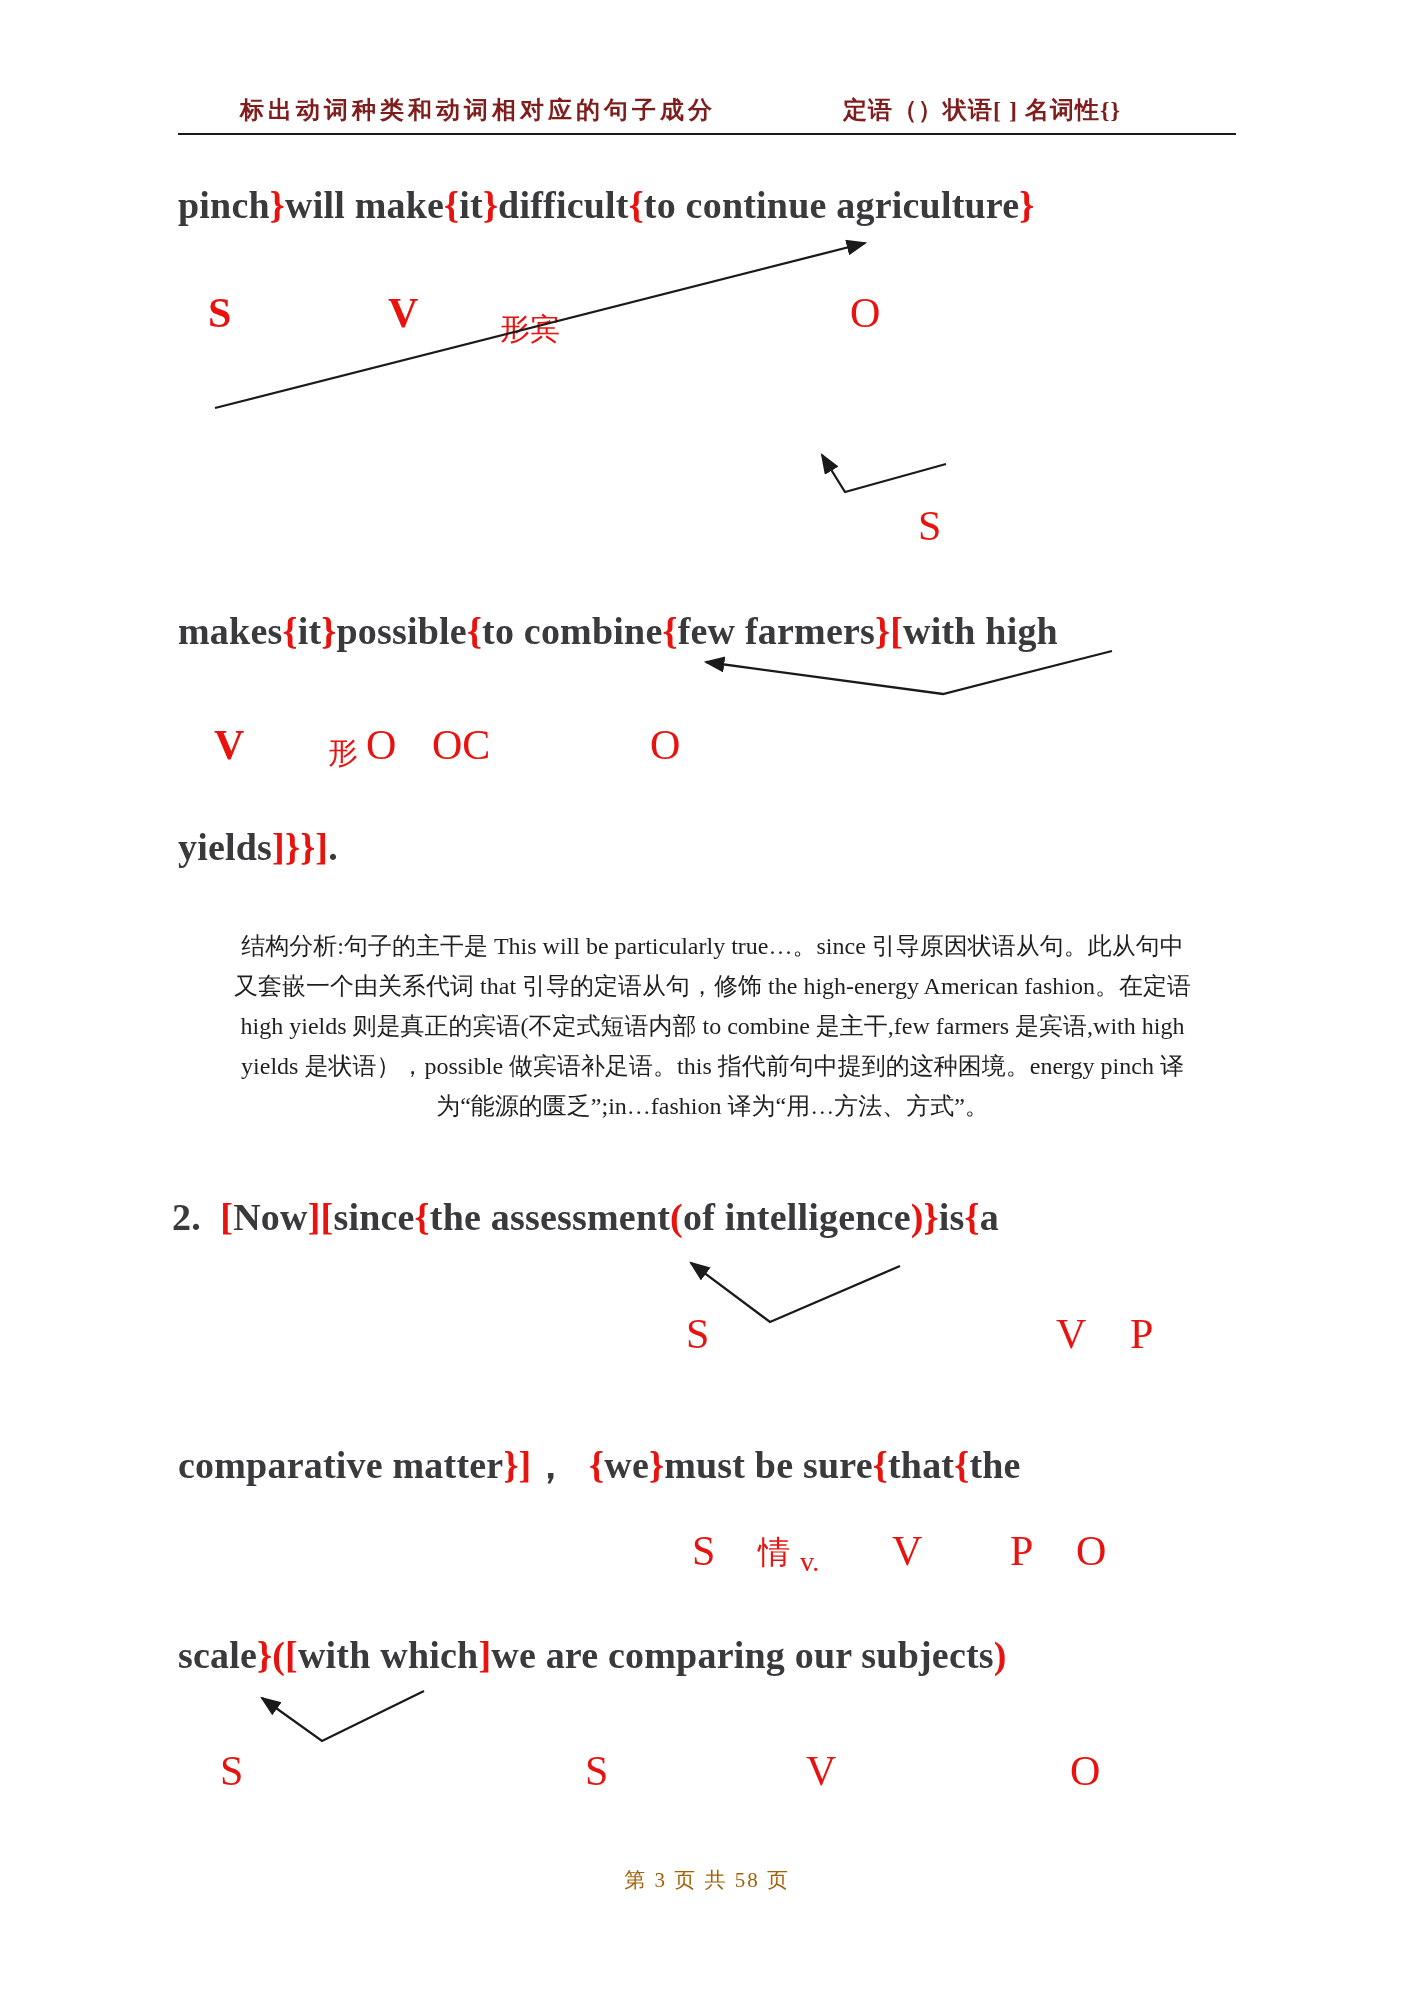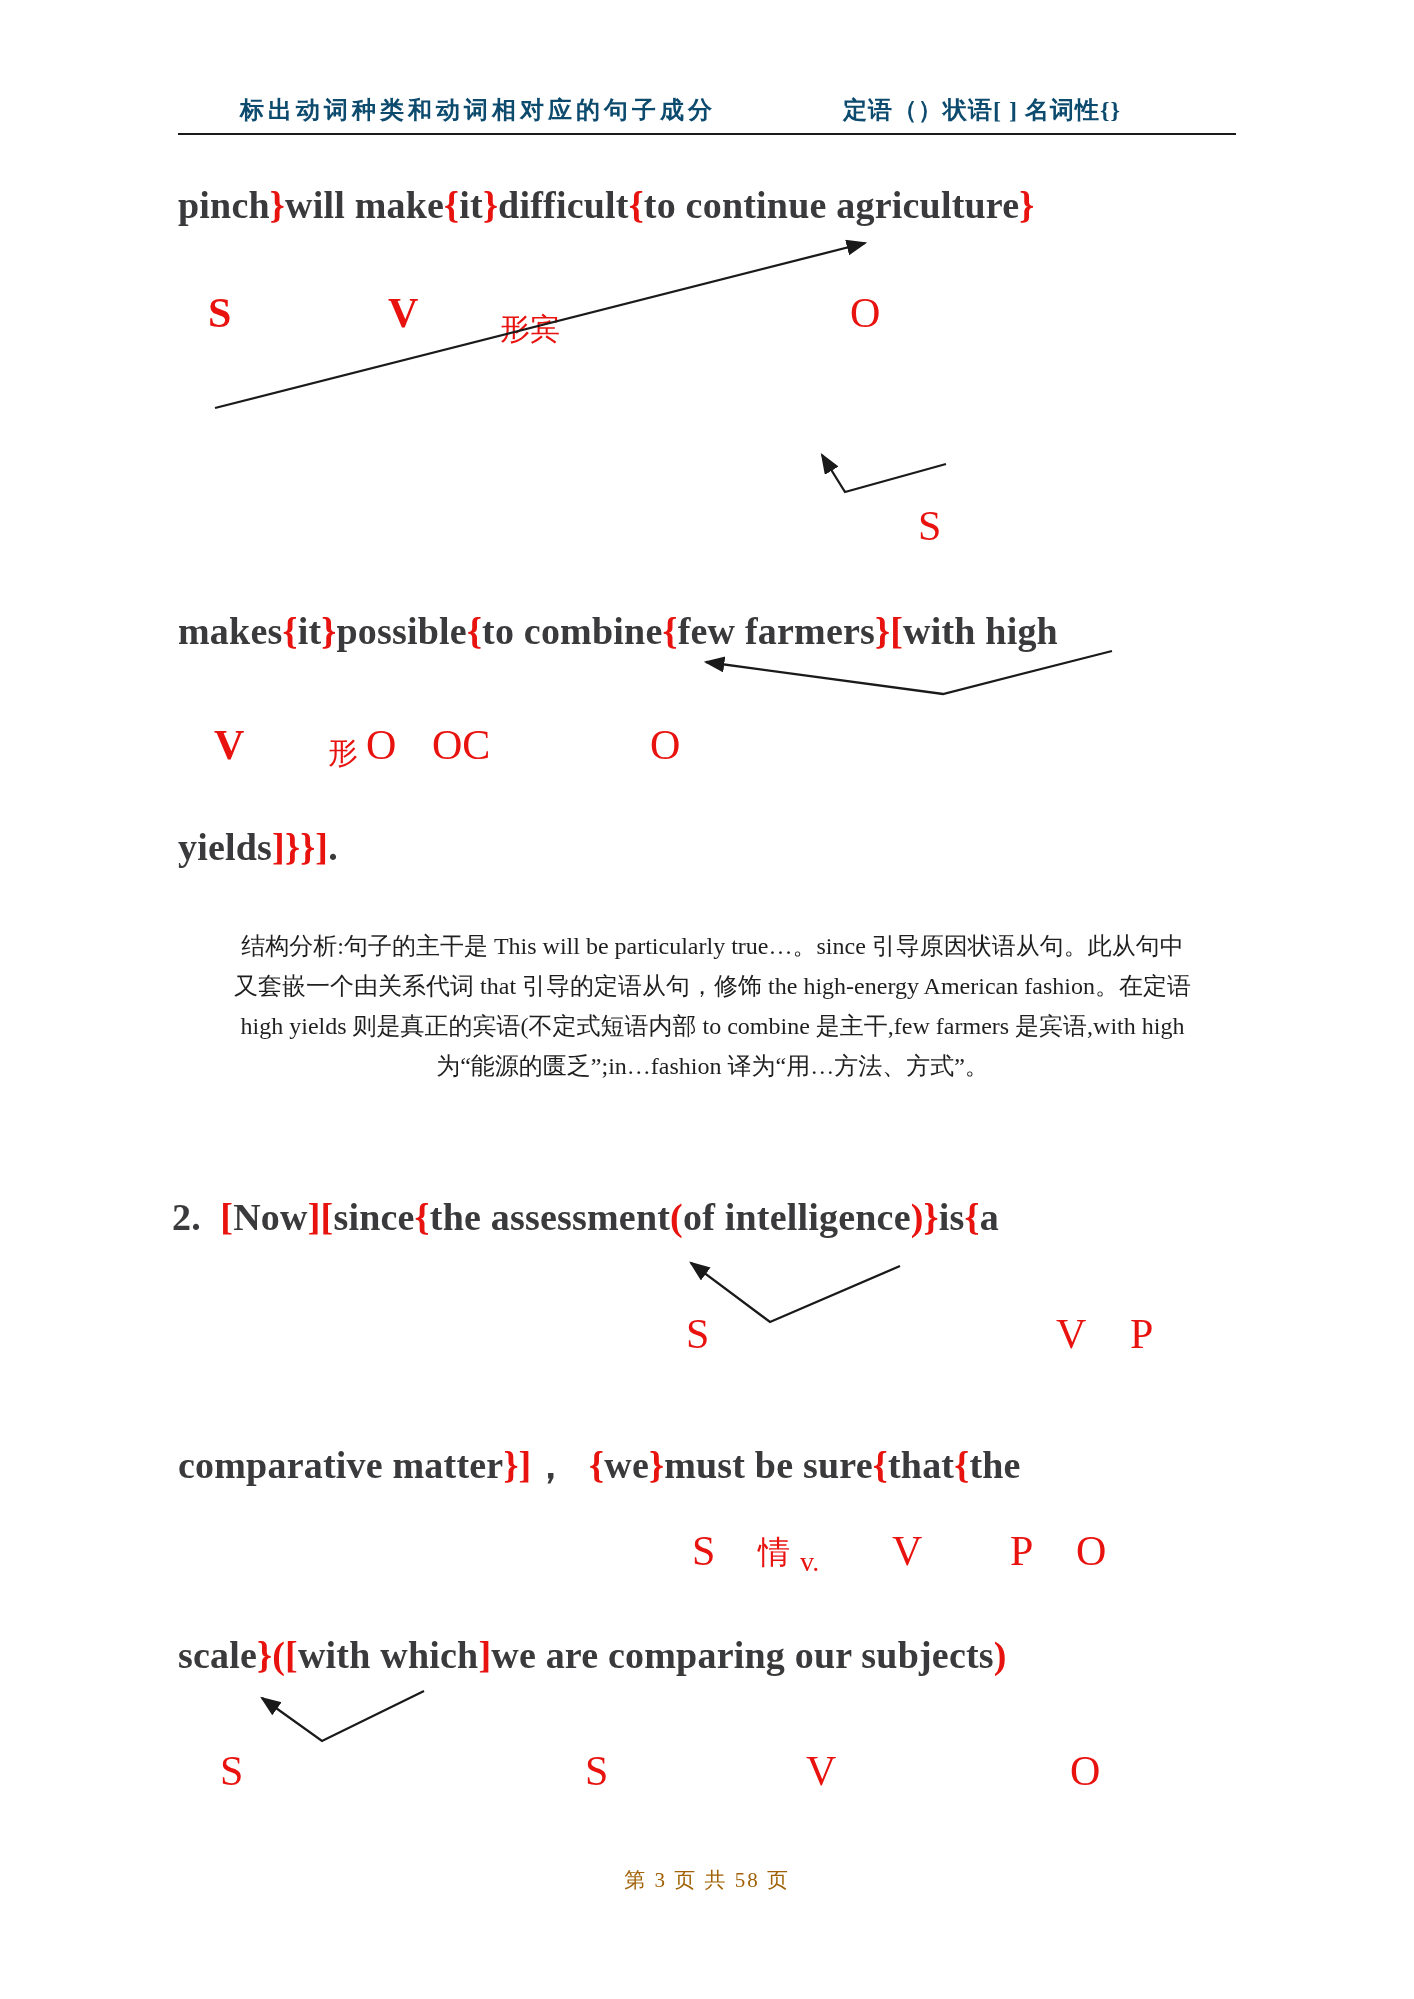--- a/index.html
+++ b/index.html
@@ -9,21 +9,21 @@
     height:1999px;
     background:#ffffff;
     overflow:hidden;
     font-family:"Liberation Serif","DejaVu Serif",serif;
     --red:#e8120e;
     --ink:#3a3a3c;
     --text:#1f1f1f;
     --rule:#1a1a1a;
   }
   
-  .hdr{position:absolute;top:94px;font-size:24px;font-weight:700;color:#0c4a6e;white-space:pre;}
+  .hdr{position:absolute;top:94px;font-size:24px;font-weight:700;color:#7f1d1d;white-space:pre;}
   .hdr-left{left:240px;letter-spacing:4px;}
   .hdr-right{left:843px;letter-spacing:1px;}
   .hdr-rule{position:absolute;left:178px;top:133px;width:1058px;height:2px;background:var(--rule);}
   
   .bigline{
     position:absolute;left:178px;
     font-size:38px;font-weight:700;line-height:1;
     color:var(--ink);white-space:pre;letter-spacing:0.2px;
   }
   .bigline .red{color:var(--red);}
@@ -68,20 +68,21 @@
   <span class="lbl" style="left:366px;top:724px;">O</span>
   <span class="lbl" style="left:432px;top:724px;">OC</span>
   <span class="lbl" style="left:650px;top:724px;">O</span>
 
   <div class="bigline" style="top:828px;"><span class="ink">yields</span><span class="red">]}}]</span><span class="ink">.</span></div>
 
   <div class="para">
     <div class="para-line">结构分析:句子的主干是 This will be particularly true…。since 引导原因状语从句。此从句中</div>
     <div class="para-line">又套嵌一个由关系代词 that 引导的定语从句，修饰 the high-energy American fashion。在定语</div>
     <div class="para-line">high yields 则是真正的宾语(不定式短语内部 to combine 是主干,few farmers 是宾语,with high</div>
+    <div class="para-line">yields 是状语），possible 做宾语补足语。this 指代前句中提到的这种困境。energy pinch 译</div>
     <div class="para-line">为“能源的匮乏”;in…fashion 译为“用…方法、方式”。</div>
   </div>
 
   <div class="bigline" style="top:1198px;left:172px;"><span class="ink">2.  </span><span class="red">[</span><span class="ink">Now</span><span class="red">][</span><span class="ink">since</span><span class="red">{</span><span class="ink">the assessment</span><span class="red">(</span><span class="ink">of intelligence</span><span class="red">)}</span><span class="ink">is</span><span class="red">{</span><span class="ink">a</span></div>
 
   <span class="lbl" style="left:686px;top:1313px;">S</span>
   <span class="lbl" style="left:1056px;top:1313px;">V</span>
   <span class="lbl" style="left:1130px;top:1313px;">P</span>
 
   <div class="bigline" style="top:1446px;"><span class="ink">comparative matter</span><span class="red">}]</span><span class="ink">，  </span><span class="red">{</span><span class="ink">we</span><span class="red">}</span><span class="ink">must be sure</span><span class="red">{</span><span class="ink">that</span><span class="red">{</span><span class="ink">the</span></div>

